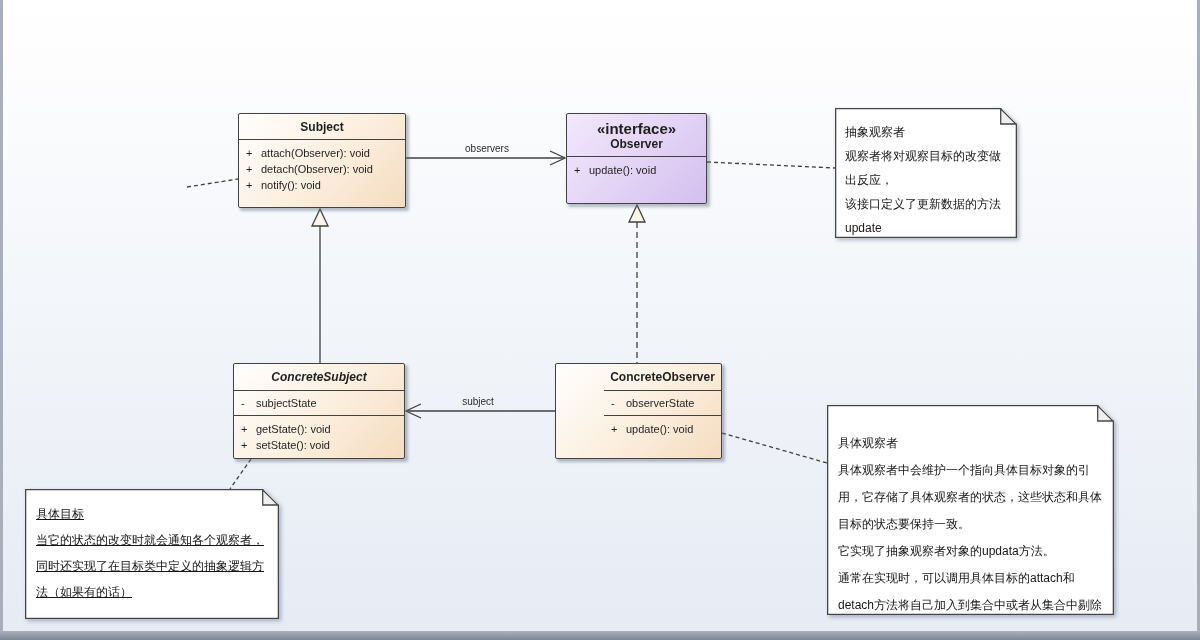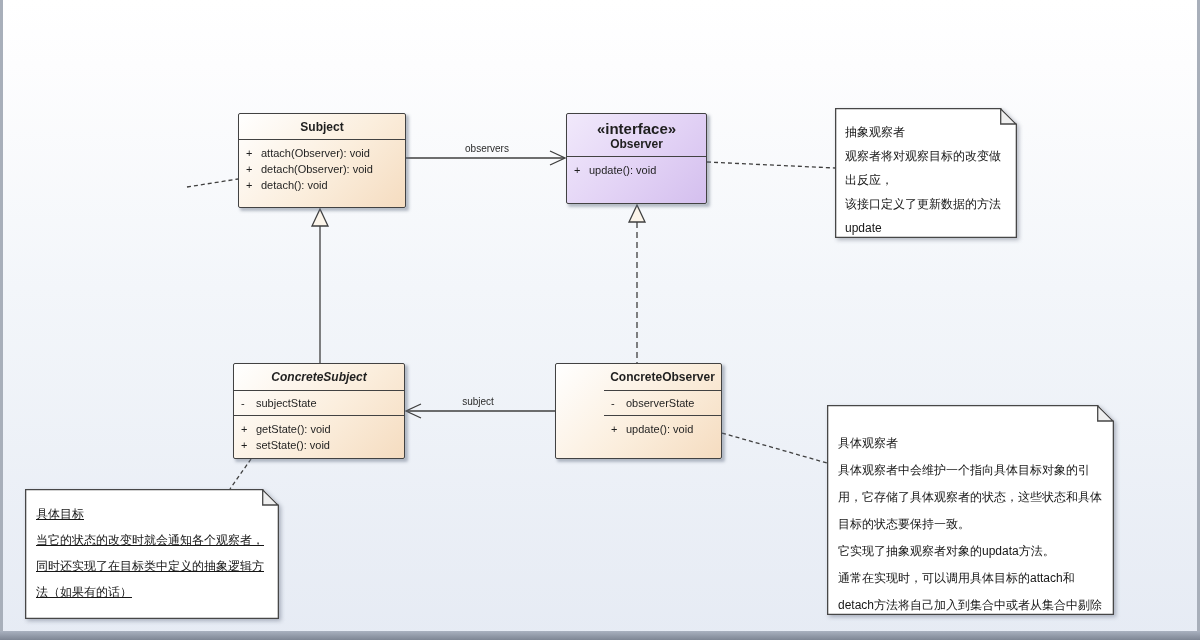--- a/index.html
+++ b/index.html
@@ -68,21 +68,21 @@
       <div class="member">
         <span class="vis">+</span>
         <span>attach(Observer): void</span>
       </div>
       <div class="member">
         <span class="vis">+</span>
         <span>detach(Observer): void</span>
       </div>
       <div class="member">
         <span class="vis">+</span>
-        <span>detach(): void</span>
+        <span>notify(): void</span>
       </div>
     </div>
   </div>
 
   <div class="uml-class fill-iface" style="left:566px;top:113px;width:141px;height:91px;">
     <div class="hdr" style="height:42px;">
       <div class="stereo">«interface»</div>
       <div>Observer</div>
     </div>
     <div class="methods">

